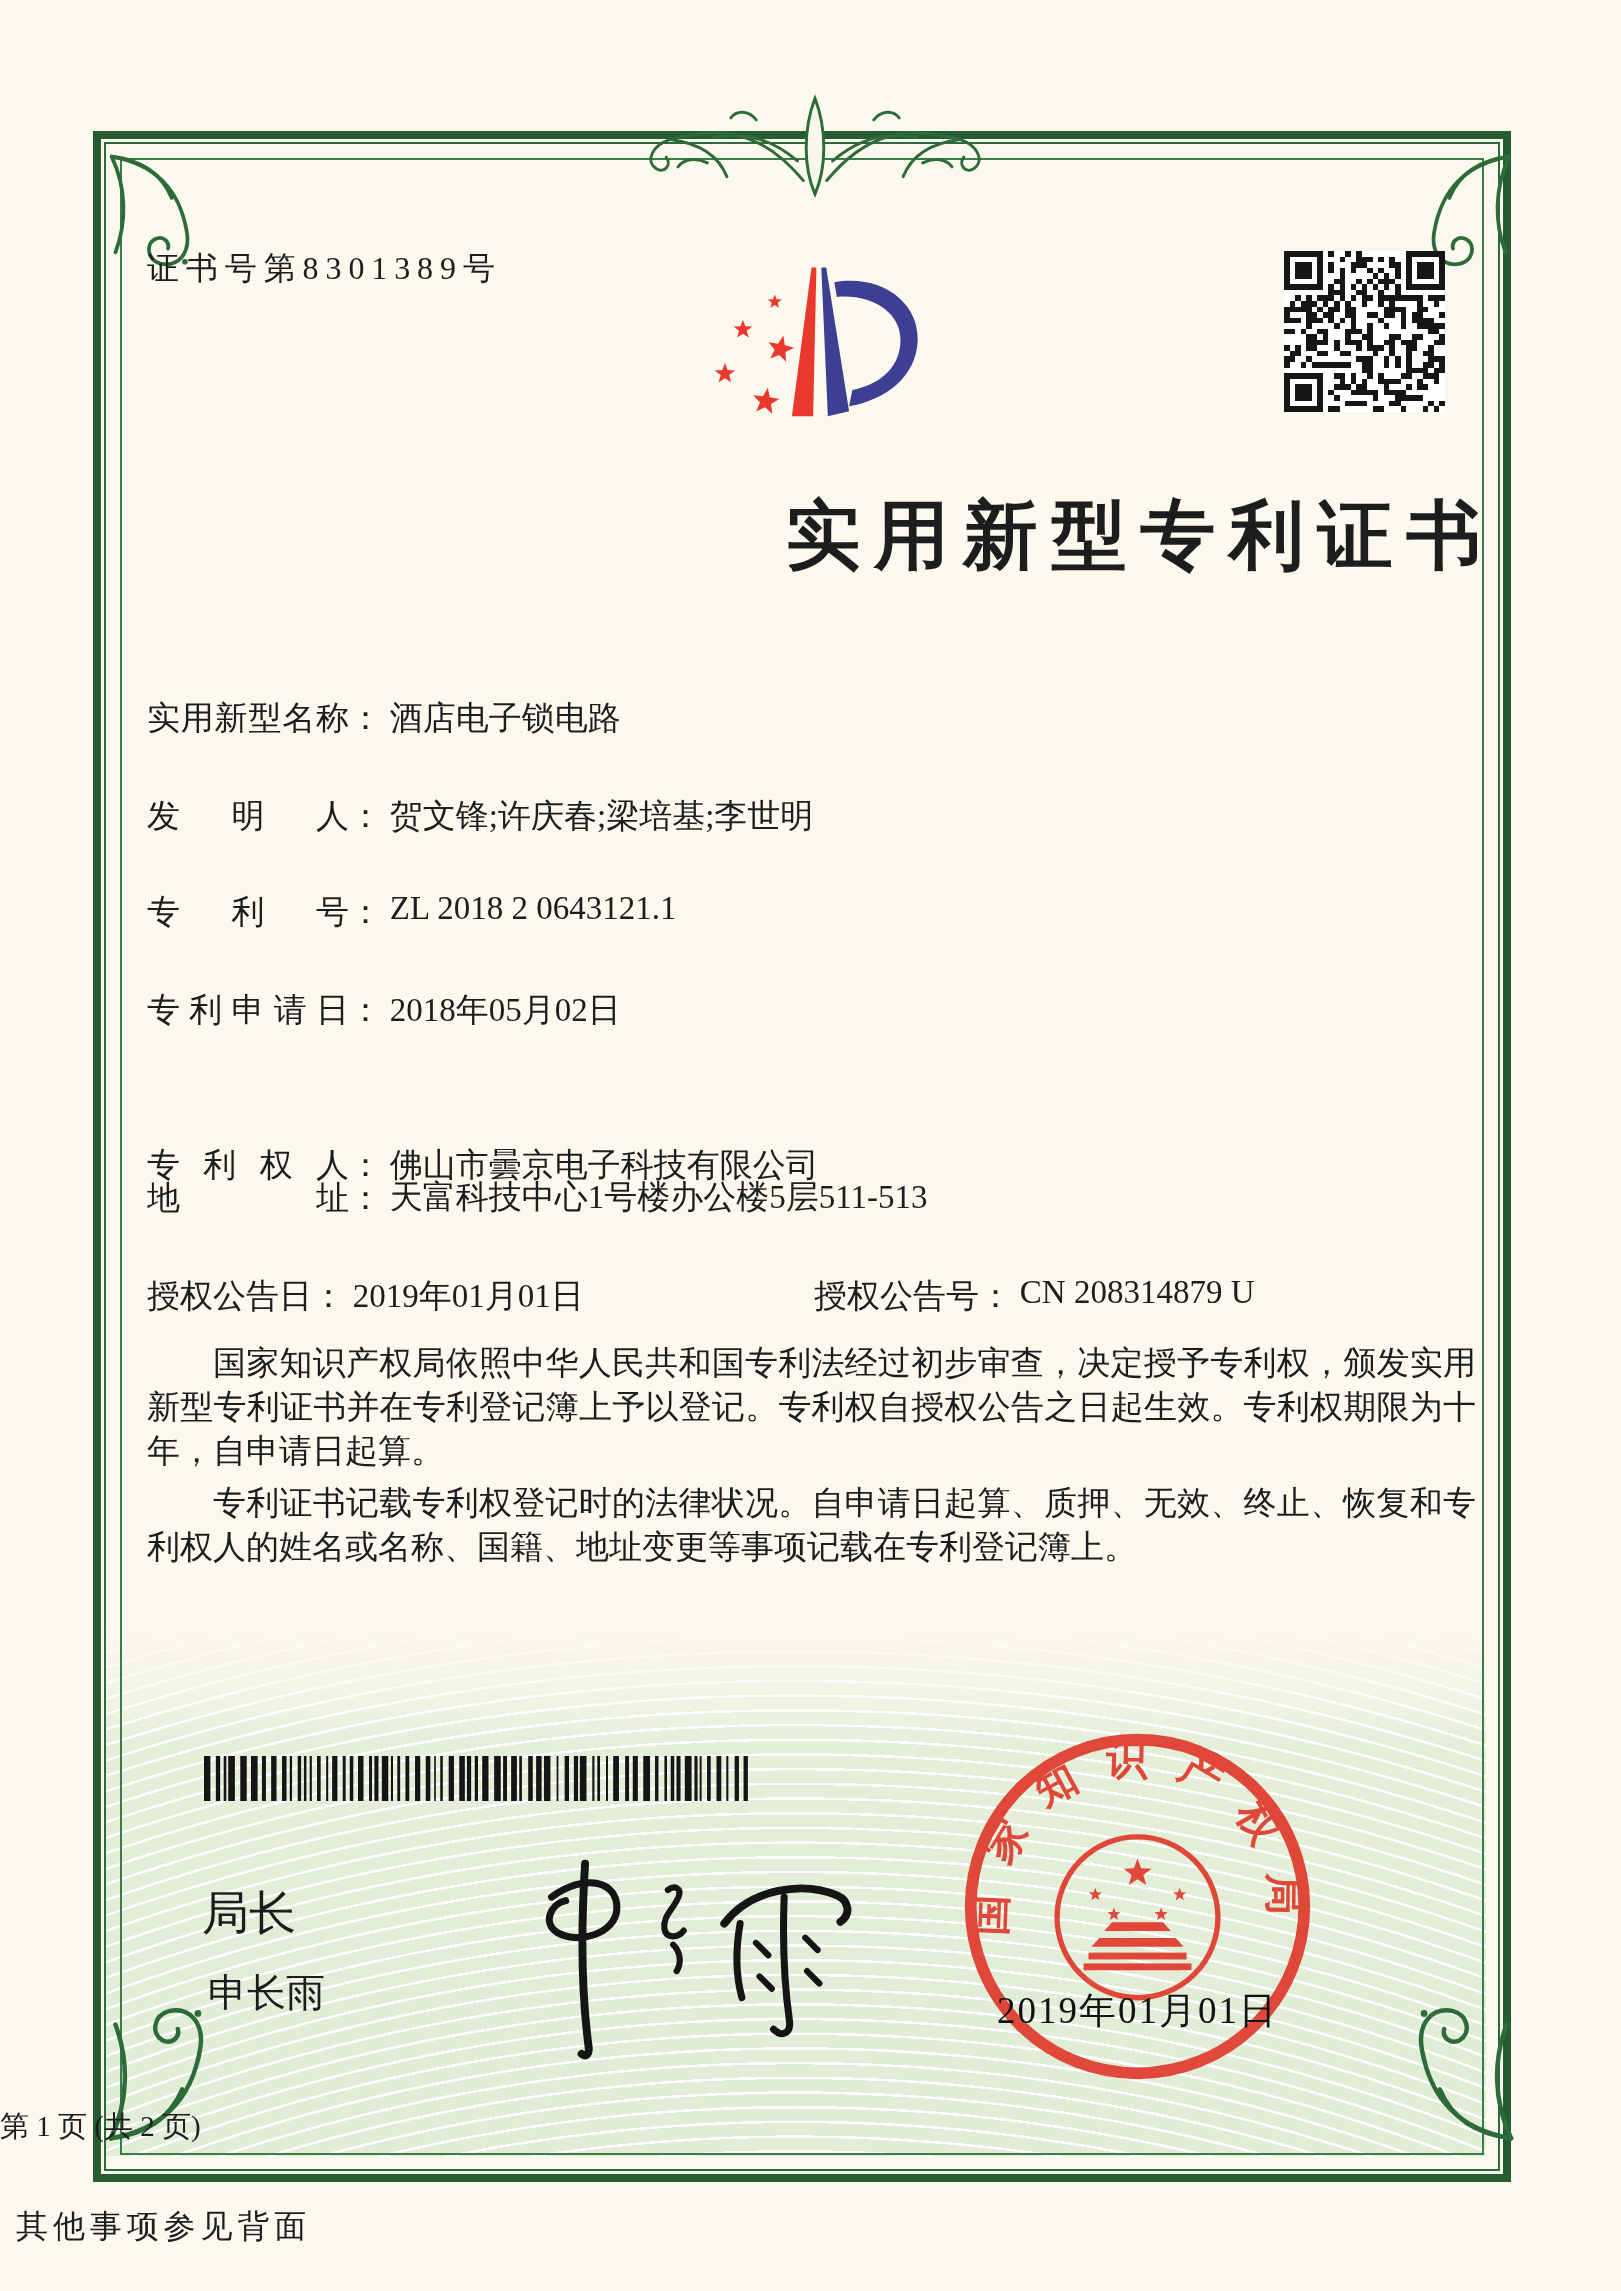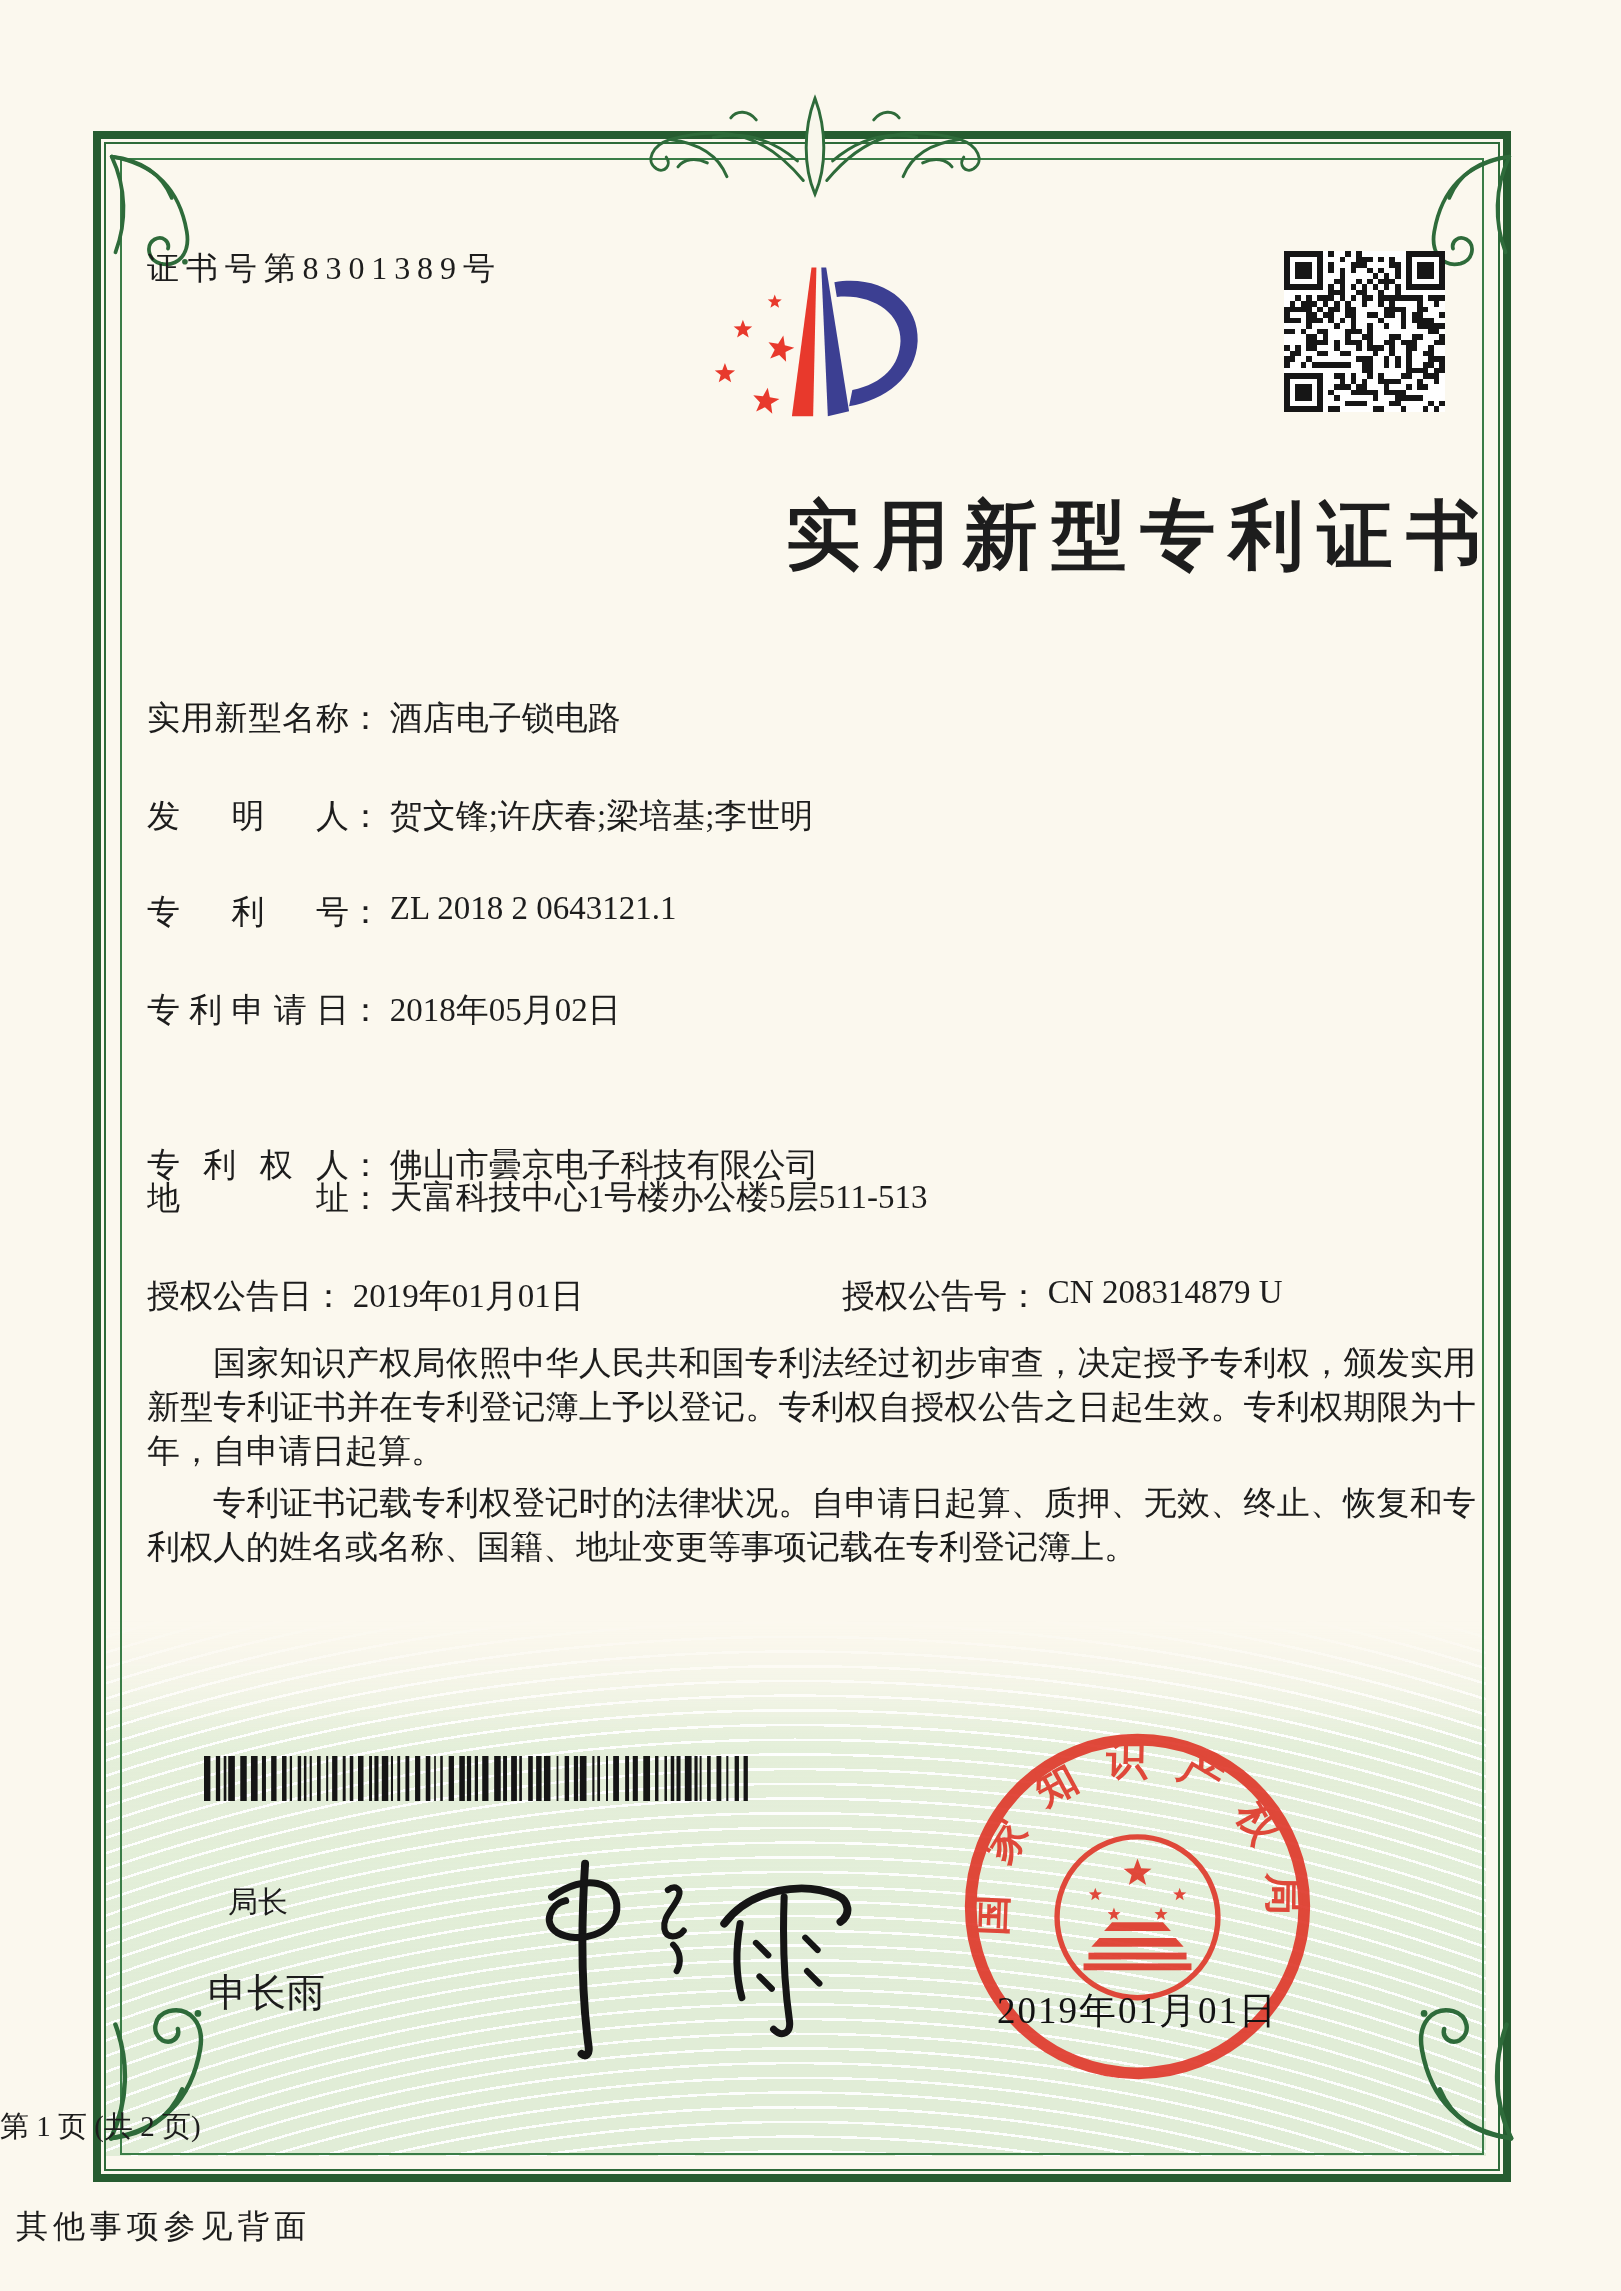--- a/index.html
+++ b/index.html
@@ -31,27 +31,27 @@
   #qr-svg{left:1284px;top:251px;width:161px;height:161px;background:#fff;}
   .title{left:93px;top:486px;width:1402px;text-align:right;
          font-size:75px;font-weight:bold;letter-spacing:13.7px;}
   
   .frow{position:absolute;left:147px;width:1343px;font-size:33px;z-index:2;white-space:nowrap;}
   .flab{display:inline-block;width:202px;text-align:justify;text-align-last:justify;vertical-align:top;}
   .fcol{vertical-align:top;}
   .fval{padding-left:7.8px;vertical-align:top;}
   .addr{display:inline-block;}
   .addr span{display:block;line-height:42px;}
-  .g2{position:absolute;left:667px;top:0;margin-left:28px;}
+  .g2{position:absolute;left:667px;top:0;}
   
   .paras{left:147px;top:1341px;width:1329px;font-size:33px;line-height:44px;text-align:justify;}
   .paras p{margin:0 0 7.8px 0;text-indent:2em;}
   
   #barcode-svg{left:204px;top:1756px;width:547px;height:45px;}
-  .sigtitle{left:228px;top:1882px;font-size:30px;}
+  .sigtitle{left:202px;top:1882px;font-size:47px;}
   .signame{left:208px;top:1966px;font-size:39px;}
   #sig{left:459px;top:1839px;width:416px;height:229px;z-index:2;}
   #seal{left:956px;top:1725px;width:363px;height:363px;z-index:3;}
   .sealdate{left:956px;top:1986px;width:363px;text-align:center;
             font-size:37px;letter-spacing:2px;color:#121212;z-index:4;}
   .pagenum{left:0;top:2107px;width:1509px;text-align:left;font-size:29px;}
   .backnote{left:16px;top:2205px;width:1514px;text-align:left;font-size:32px;letter-spacing:4.9px;}
   
   .corner{position:absolute;z-index:1;}
   #c-tl{left:106px;top:151px;width:94px;height:122px;}

